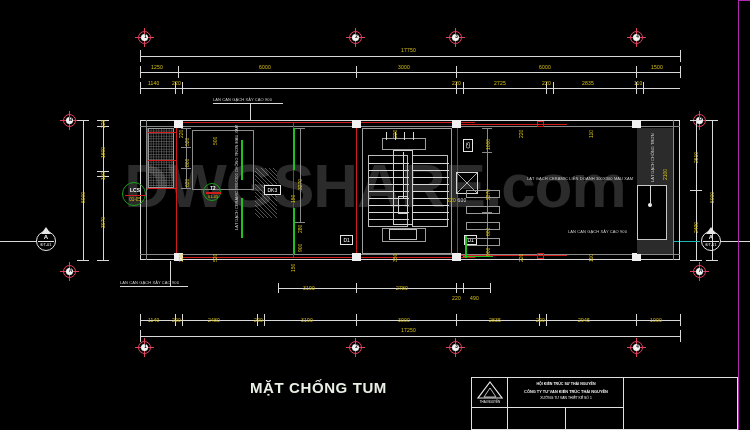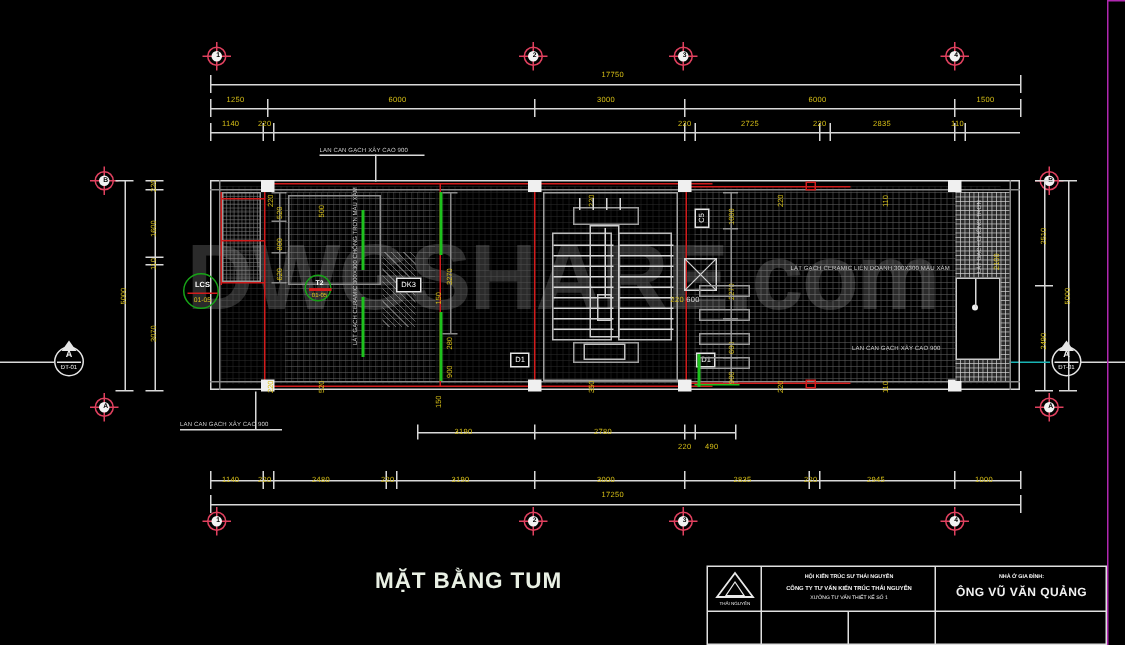--- a/index.html
+++ b/index.html
@@ -439,45 +439,41 @@
   <div class="dimv" style="left:588px;top:138px;">110</div>
   <div class="dimv" style="left:588px;top:262px;">110</div>
 
   <div class="wtxt" style="left:213px;top:97px;">LAN CAN GẠCH XÂY CAO 900</div>
   <div class="hl w" style="left:213px;top:103px;width:70px;"></div>
   <div class="vl w" style="left:250px;top:103px;height:18px;"></div>
   <div class="wtxt" style="left:120px;top:280px;">LAN CAN GẠCH XÂY CAO 900</div>
   <div class="hl w" style="left:120px;top:286px;width:68px;"></div>
   <div class="vl w" style="left:170px;top:261px;height:25px;"></div>
 
-  <div class="plantitle" style="left:250px;top:379px;">MẶT BẰNG TUM</div>
+  <div class="plantitle" style="left:250px;top:379px;">MẶT CHỐNG TUM</div>
 
   <div class="magline" style="left:738px;top:0;width:1.4px;height:430px;"></div>
   <div class="magline" style="left:738px;top:0;width:12px;height:1.4px;"></div>
 
   <div id="titleblock" style="left:471px;top:377px;width:267px;height:53px;">
 
     <div class="cell" style="left:0;top:0;width:36px;height:30px;">
       <svg width="30" height="20" style="position:absolute;left:3px;top:2px;">
         <polygon points="15,2 27,18 3,18" fill="none" stroke="#e8e8e8" stroke-width="1.2"></polygon>
         <polygon points="15,8 21,17 9,17" fill="none" stroke="#e8e8e8" stroke-width="0.8"></polygon>
       </svg>
       <div class="tbtxt" style="left:0;top:22px;width:36px;font-size:3px;">THÁI NGUYÊN</div>
     </div>
 
     <div class="cell" style="left:36px;top:0;width:116px;height:30px;">
       <div class="tbtxt" style="left:0;top:4px;width:116px;font-size:3.6px;font-weight:bold;">HỘI KIẾN TRÚC SƯ THÁI NGUYÊN</div>
       <div class="tbtxt" style="left:0;top:11px;width:116px;font-size:3.9px;font-weight:bold;">CÔNG TY TƯ VẤN KIẾN TRÚC THÁI NGUYÊN</div>
       <div class="tbtxt" style="left:0;top:18px;width:116px;font-size:3.4px;">XƯỞNG TƯ VẤN THIẾT KẾ SỐ 1</div>
     </div>
 
-    <div class="cell" style="left:152px;top:0;width:114px;height:30px;border-right:none;">
-      <div class="tbtxt" style="left:0;top:4px;width:114px;font-size:3.6px;font-weight:bold;">NHÀ Ở GIA ĐÌNH:</div>
-      <div class="tbtxt" style="left:0;top:12px;width:114px;font-size:8px;font-weight:bold;letter-spacing:.3px;">ÔNG VŨ VĂN QUẢNG</div>
-    </div>
 
     <div class="cell" style="left:0;top:30px;width:36px;height:23px;"></div>
     <div class="cell" style="left:36px;top:30px;width:58px;height:23px;"></div>
     <div class="cell" style="left:94px;top:30px;width:58px;height:23px;"></div>
     <div class="cell" style="left:152px;top:30px;width:114px;height:23px;border-right:none;"></div>
   </div>
 
 </div>
 
 </body></html>

